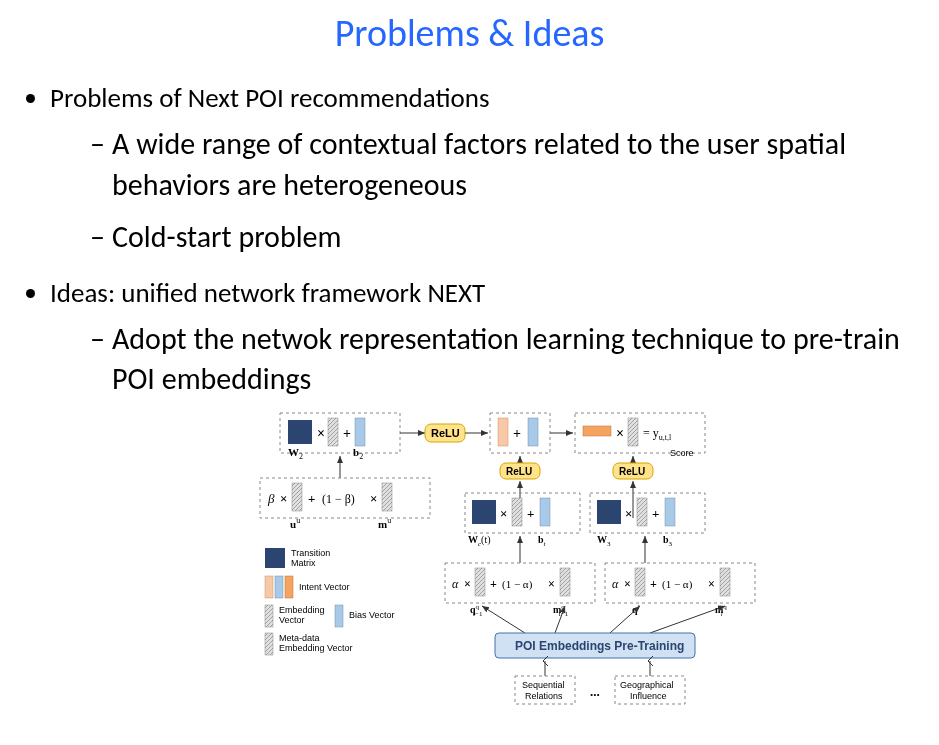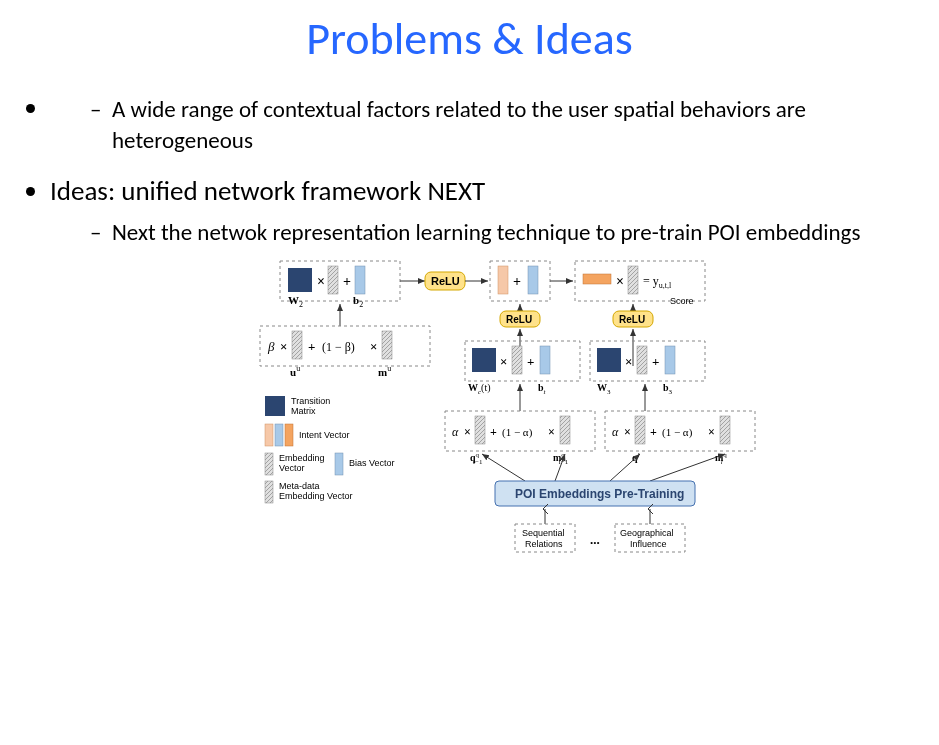--- a/index.html
+++ b/index.html
@@ -7,37 +7,37 @@
     padding: 10px 20px 20px 20px;
     font-family: Calibri, Arial, sans-serif;
     background: #fff;
     color: #000;
     width: 939px;
     box-sizing: border-box;
   }
   .title {
     text-align: center;
     color: #2667ff;
-    font-size: 46px;
+    font-size: 38px;
     font-weight: 400;
     margin: 0 0 25px 0;
   }
   ul.top {
     list-style: disc;
     font-size: 27px;
     color: #000;
     margin: 0;
     padding-left: 30px;
   }
   ul.top > li {
     margin-bottom: 18px;
   }
   ul.sub {
     list-style: none;
-    font-size: 23px;
+    font-size: 30px;
     margin: 10px 0 10px 0;
     padding-left: 40px;
   }
   ul.sub > li {
     position: relative;
     padding-left: 22px;
     margin-bottom: 12px;
     line-height: 1.35;
   }
   ul.sub > li::before {
@@ -64,28 +64,30 @@
   .orange { fill:#f4a460; stroke:#c07030; stroke-width:0.5;}
   .poi { fill:#cfe1f2; stroke:#4571b0; stroke-width:1; rx:4;}
 </style>
 </head>
 <body>
 
 <h1 class="title">Problems &amp; Ideas</h1>
 
 <ul class="top">
   <li>
+    <span>Problems of Next POI recommendations</span>
     <ul class="sub">
       <li><span>A wide range of contextual factors related to the user spatial behaviors are heterogeneous</span></li>
+      <li><span>Cold-start problem</span></li>
     </ul>
   </li>
   <li>
     <span>Ideas:  unified network framework NEXT</span>
     <ul class="sub">
-      <li><span>Next the netwok representation learning technique to pre-train POI embeddings</span></li>
+      <li><span>Adopt the netwok representation learning technique to pre-train POI embeddings</span></li>
     </ul>
   </li>
 </ul>
 
 <div class="diagram-wrap">
 <svg width="540" height="300" viewBox="0 0 540 300">
   <defs>
     <marker id="arrow" markerWidth="8" markerHeight="8" refX="7" refY="3" orient="auto">
       <path d="M0,0 L7,3 L0,6 Z" fill="#333"></path>
     </marker>

